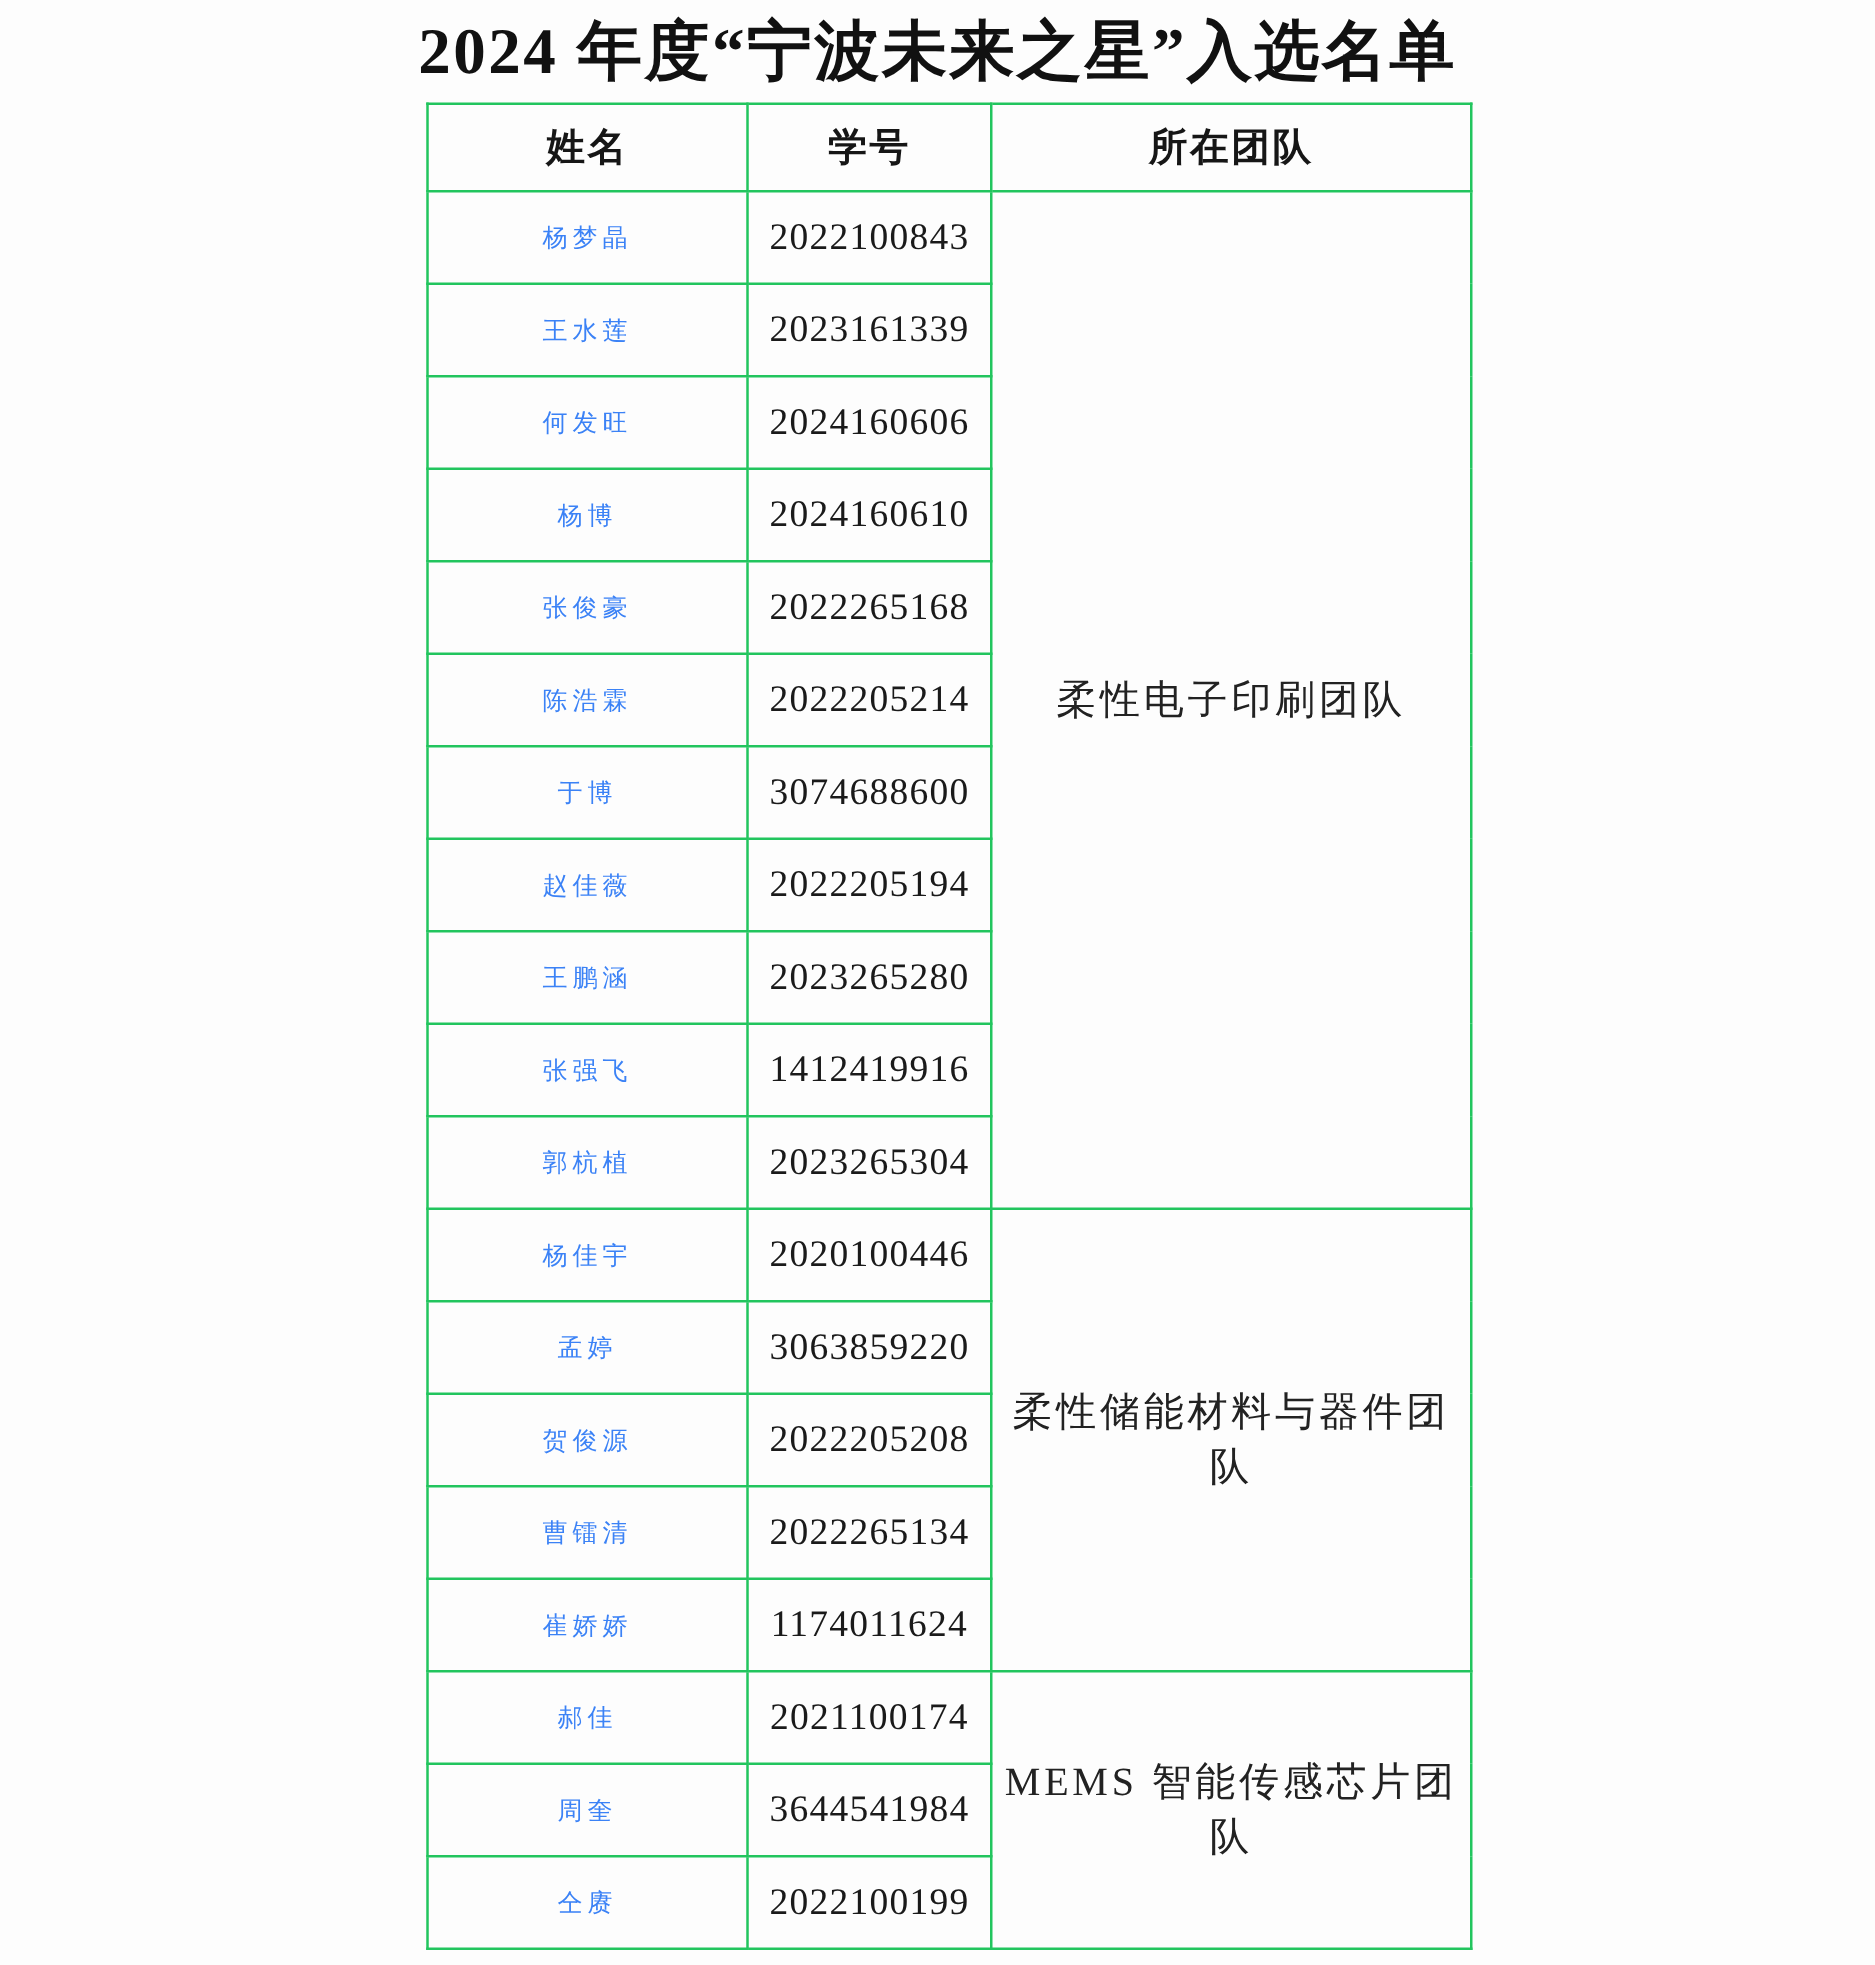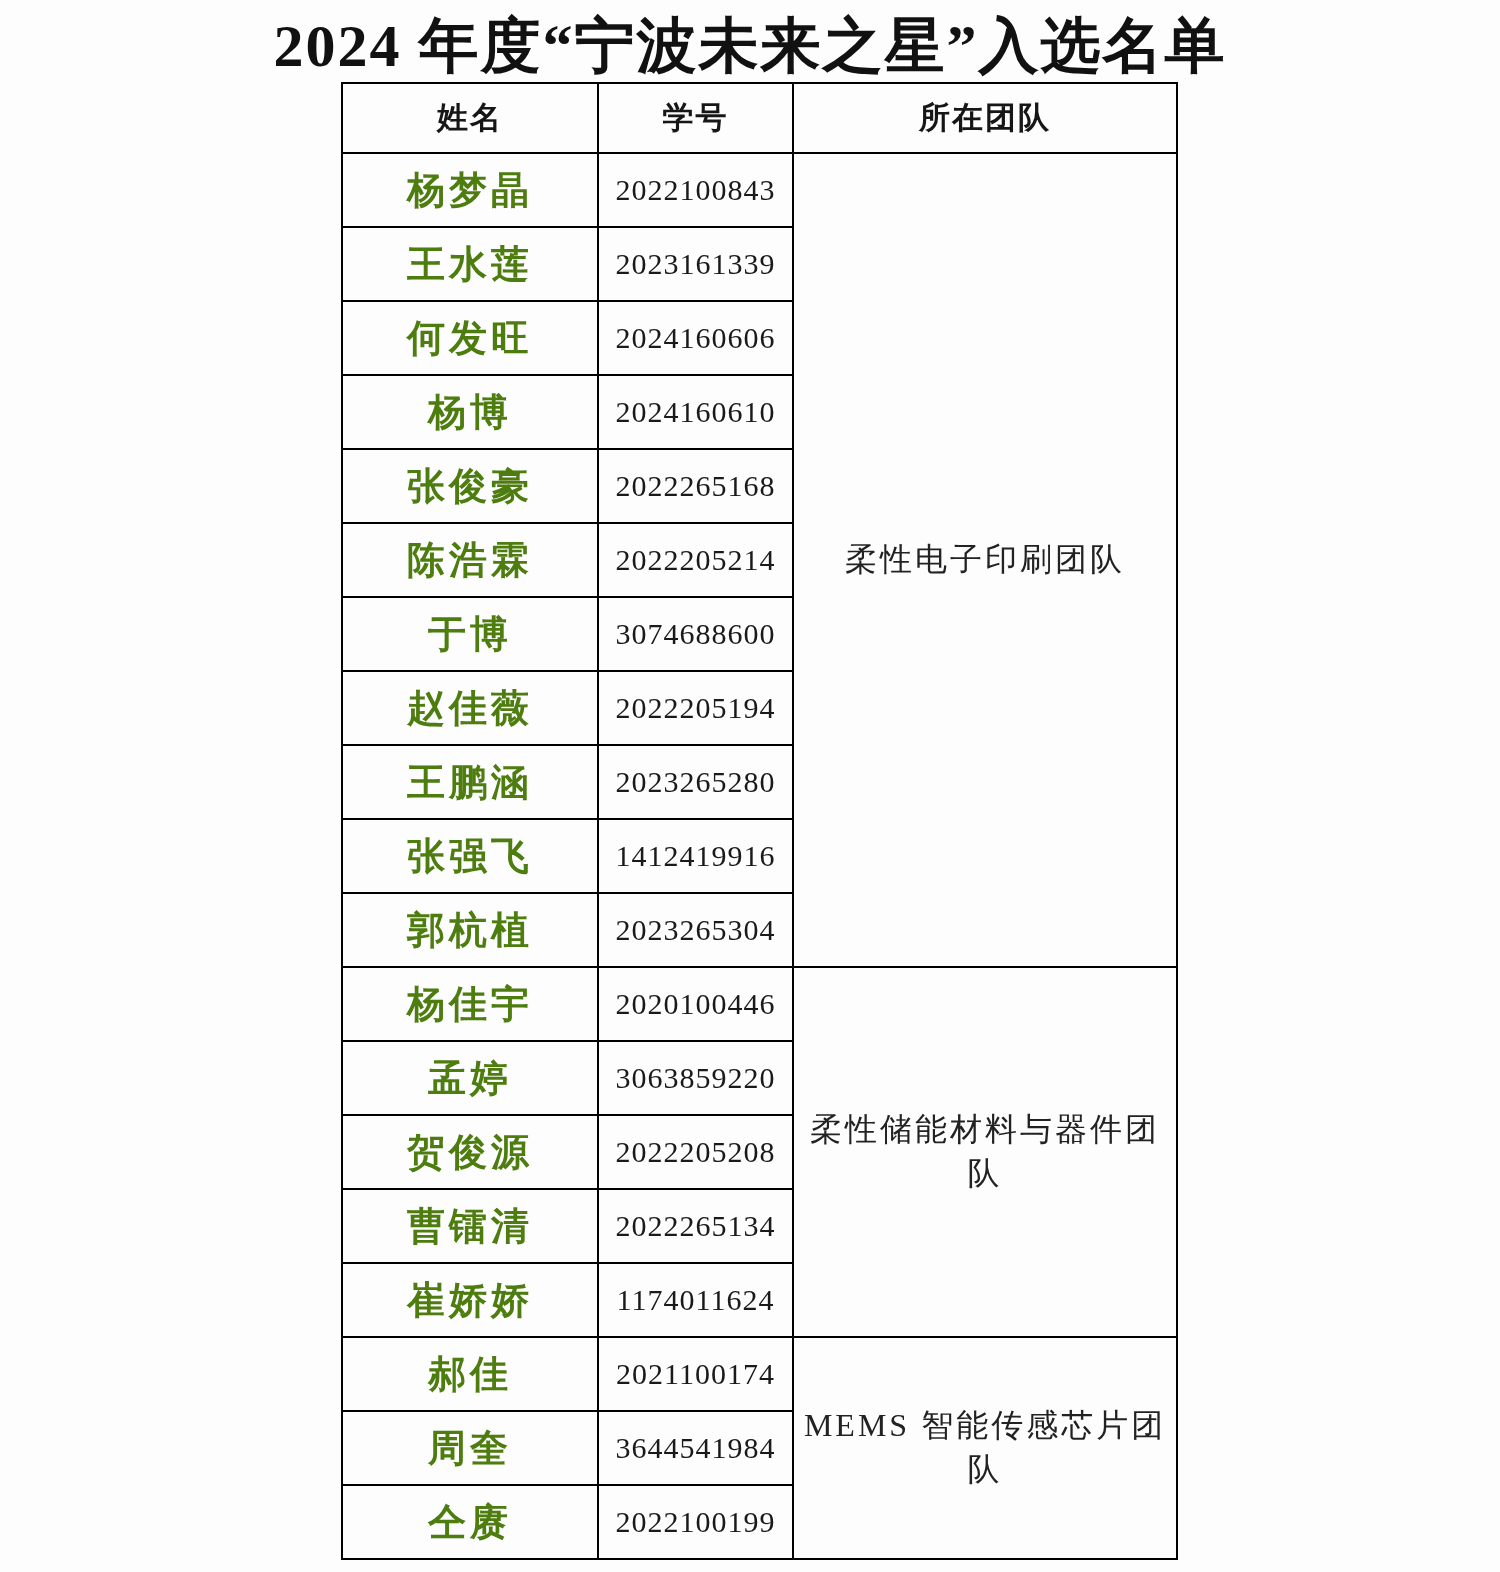--- a/index.html
+++ b/index.html
@@ -15,58 +15,57 @@
     color: #1c1c1c;
     overflow: hidden;
   }
   .page-title {
     position: absolute;
     top: 6px;
     left: 0;
     width: 100%;
     margin: 0;
     text-align: center;
-    font-size: 60px;
+    font-size: 52px;
     font-weight: 700;
     letter-spacing: 2px;
     color: #111;
     white-space: nowrap;
   }
   table.roster {
     position: absolute;
     top: 82px;
     left: 341px;
     border-collapse: collapse;
     table-layout: fixed;
     background: #fdfdfd;
   }
   table.roster col.col-name { width: 256px; }
   table.roster col.col-id   { width: 195px; }
   table.roster col.col-team { width: 384px; }
   table.roster th,
   table.roster td {
-    border: 2px solid #000000;
+    border: 2px solid #22c55e;
     text-align: center;
     vertical-align: middle;
     padding: 0;
     overflow: hidden;
   }
   table.roster thead tr { height: 70px; }
   table.roster tbody tr { height: 74px; }
   table.roster th {
     font-size: 31px;
     font-weight: 700;
     letter-spacing: 2px;
     color: #161616;
   }
   td.name-cell {
-    font-size: 38px;
+    font-size: 20px;
     letter-spacing: 4px;
-    color: #4d7c0f;
-    font-weight: bold;
+    color: #3b82f6;
   }
   td.id-cell {
     font-size: 30px;
     letter-spacing: 1px;
     color: #1a1a1a;
   }
   td.team-cell {
     font-size: 32px;
     letter-spacing: 3px;
     color: #222;

